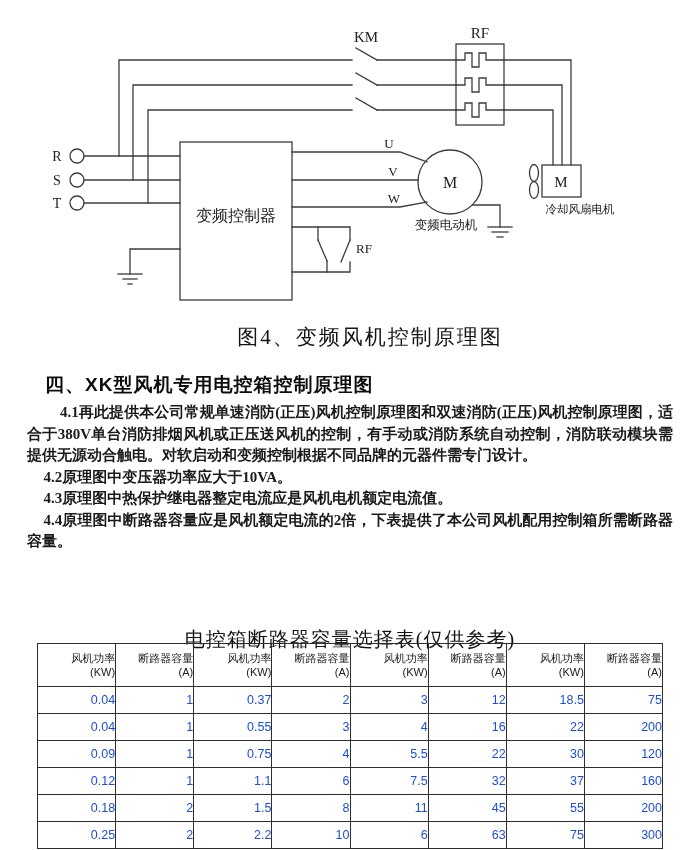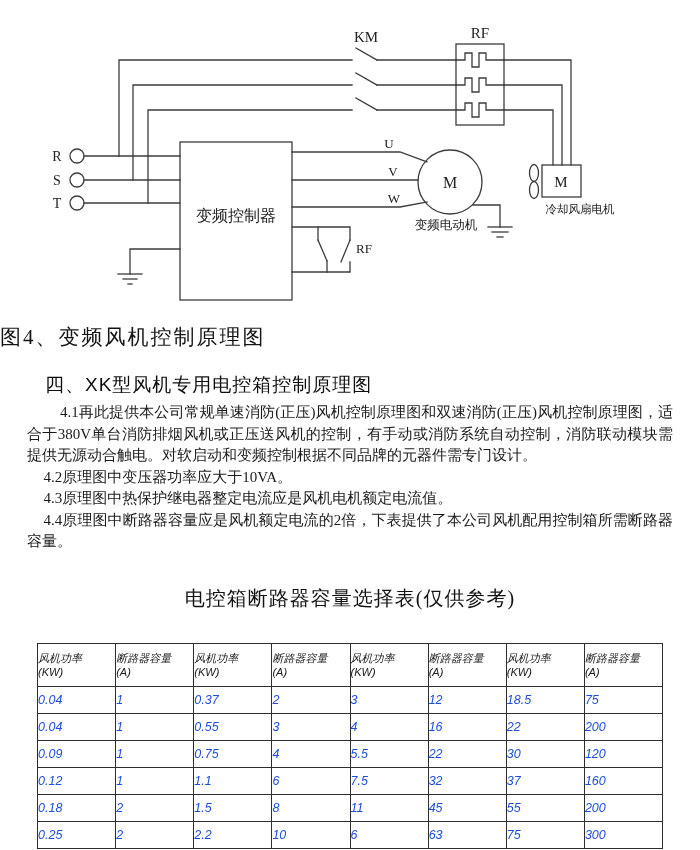--- a/index.html
+++ b/index.html
@@ -9,43 +9,43 @@
     overflow:hidden;
   }
   .abs{position:absolute;}
   
   #diagram{left:0;top:0;width:700px;height:318px;}
   #diagram svg{display:block;}
   .wire{stroke:#3c3c3c;stroke-width:1.3;fill:none;stroke-linecap:square;}
   .sym-text{fill:#222;font-family:"Liberation Serif","DejaVu Serif",serif;}
   
   .fig-caption{
-    left:0;top:323px;width:660px;
-    font-size:21px;letter-spacing:2px;color:#141414;
+    left:0;top:323px;width:660px;text-align:center;
+    font-size:21px;letter-spacing:2px;color:#141414;padding-left:40px;
   }
   
   .sec-heading{
     left:45px;top:372px;font-family:"Liberation Sans","DejaVu Sans",sans-serif;
-    font-weight:normal;font-size:19px;color:#0d0d0d;letter-spacing:1px;
+    font-weight:bold;font-size:19px;color:#0d0d0d;letter-spacing:1px;
   }
   
   .paras{left:27px;top:402px;width:646px;font-size:15px;line-height:21.5px;
-    text-align:justify;color:#1a1a1a;}
+    text-align:justify;color:#1a1a1a;font-weight:bold;}
   .paras p{margin:0;}
   .paras p.first{text-indent:2.2em;}
   .paras p.item{text-indent:1.1em;}
   
-  .tbl-title{left:0;top:585px;width:700px;text-align:center;font-size:20px;
+  .tbl-title{left:0;top:626px;width:700px;text-align:center;font-size:20px;
     letter-spacing:1px;color:#121212;}
   
   .tbl-wrap{left:37px;top:643px;width:626px;}
   table{border-collapse:collapse;width:626px;table-layout:fixed;
     font-family:"Liberation Sans","DejaVu Sans",sans-serif;}
-  th,td{border:1.4px solid #2e2e2e;text-align:left;vertical-align:middle;
-    padding:0;font-style:italic;}
+  th,td{border:1.4px solid #2e2e2e;text-align:right;vertical-align:middle;
+    padding:0;}
   th{height:42px;font-size:11px;font-weight:normal;line-height:14px;color:#202020;}
   td{height:26px;font-size:12.5px;color:#1d4ed8;}
 </style>
 </head>
 <body>
 
 <div class="abs" id="diagram">
 <svg width="700" height="318" viewBox="0 0 700 318" xmlns="http://www.w3.org/2000/svg">
 
   <g>

